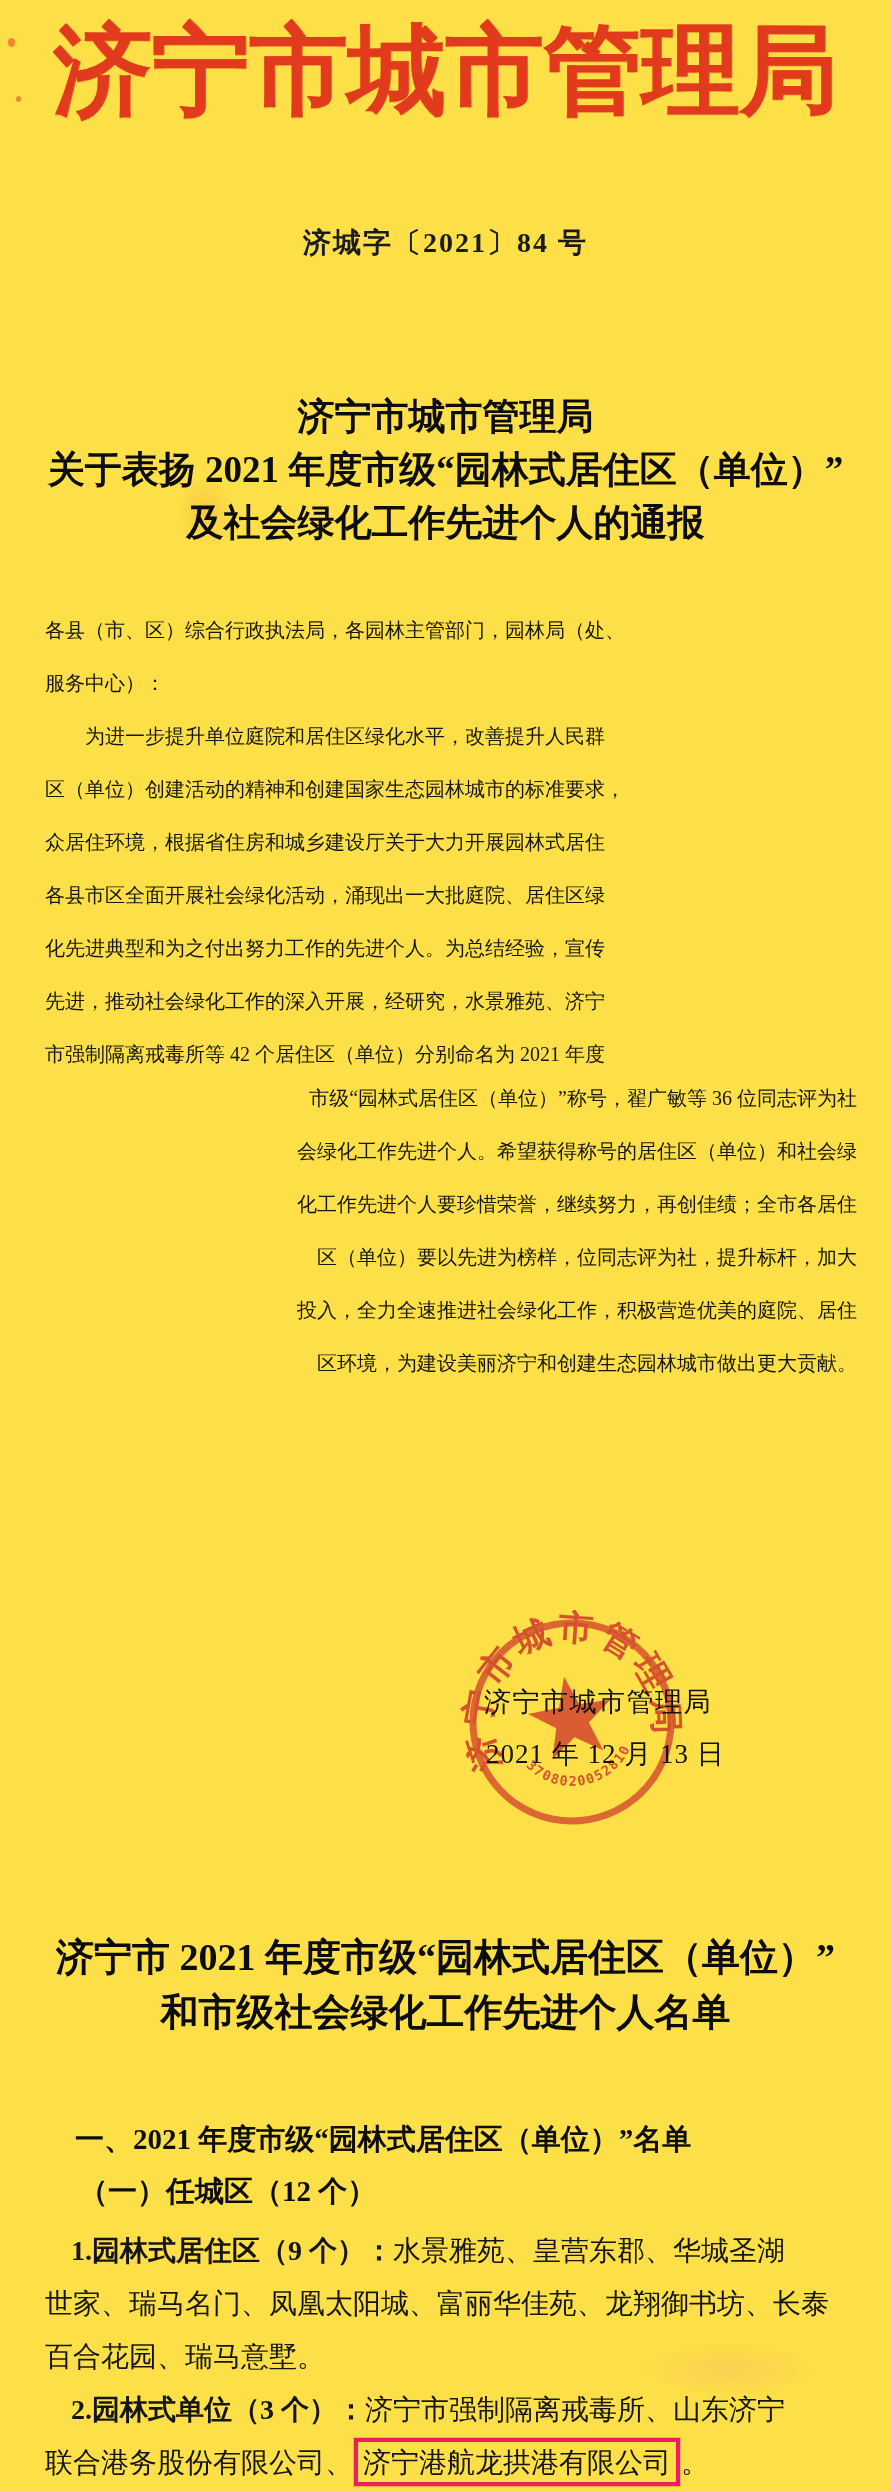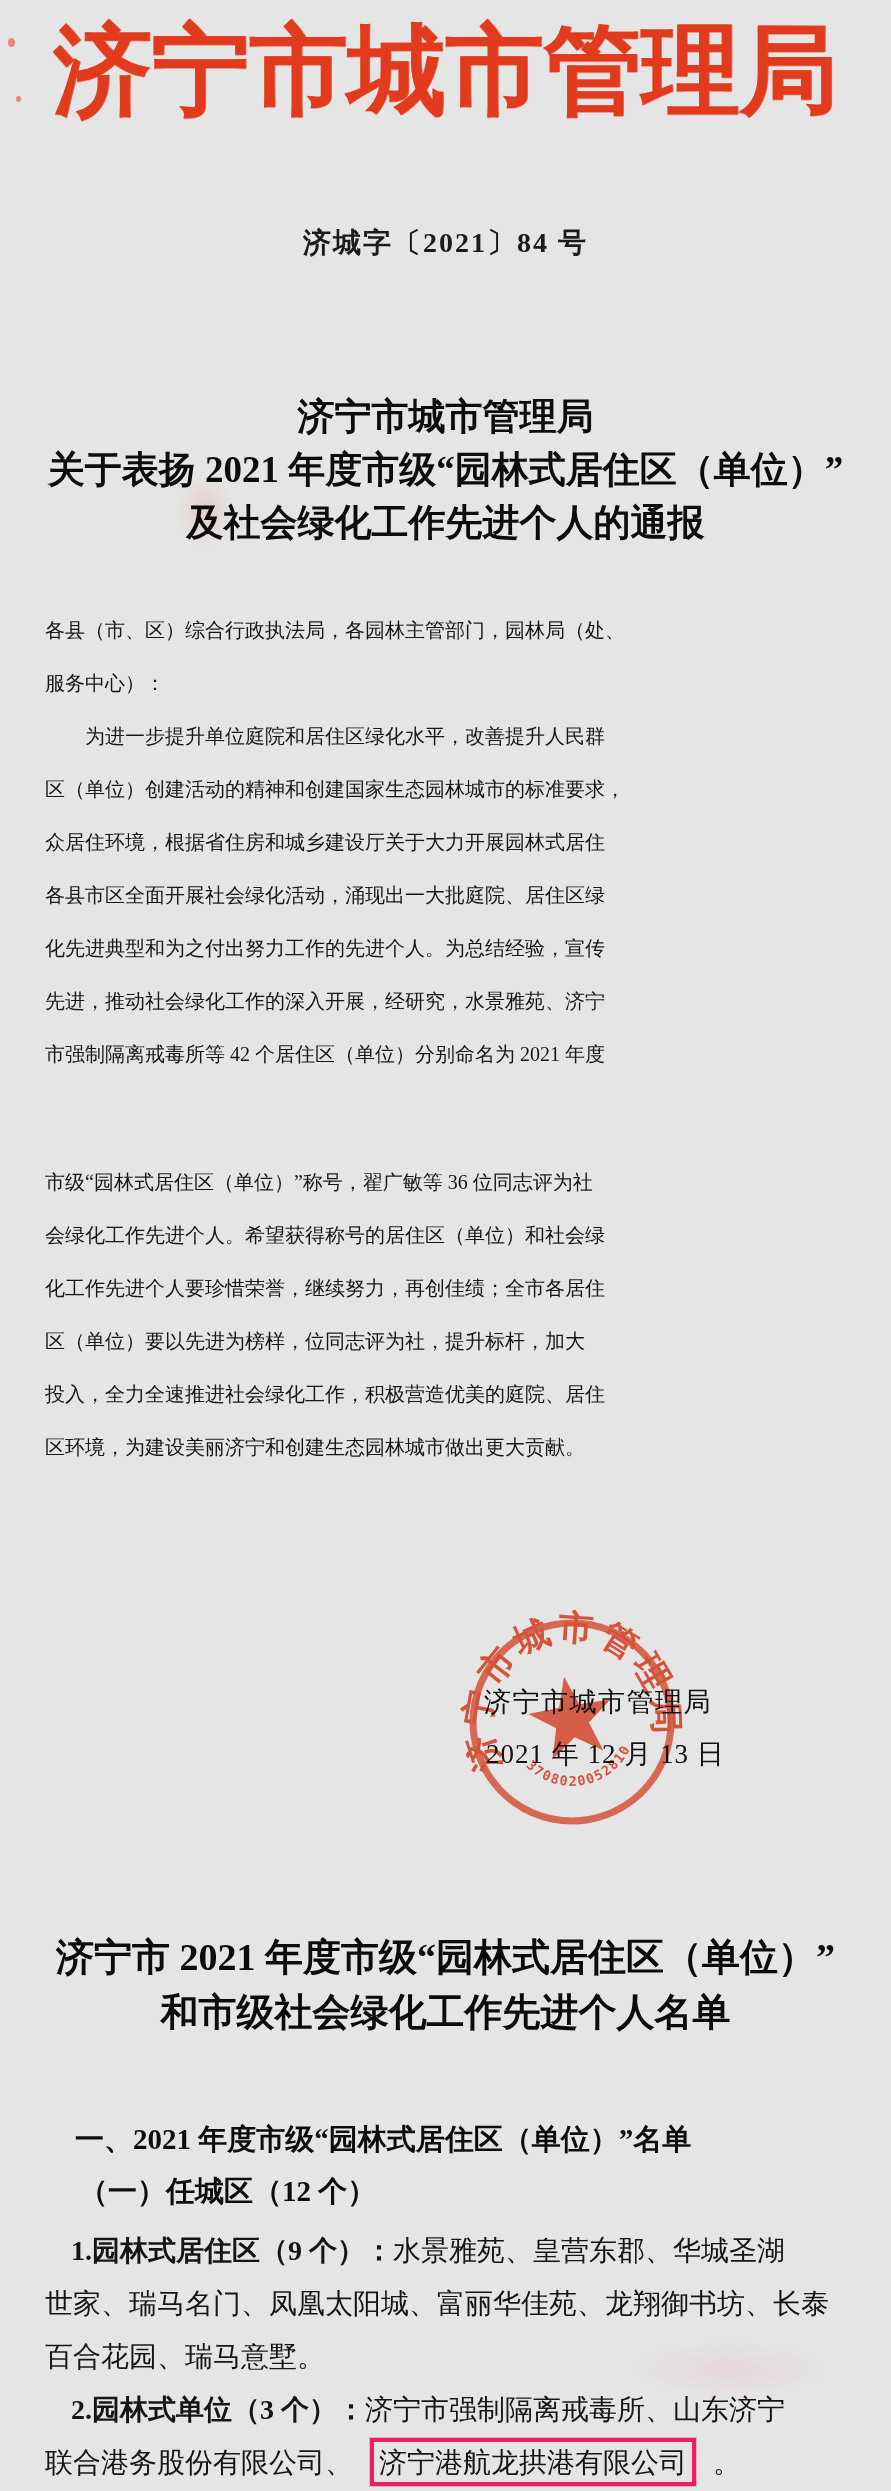--- a/index.html
+++ b/index.html
@@ -1,52 +1,52 @@
 <!DOCTYPE html>
 <html><head>
 <meta charset="utf-8">
 <style>
   html,body{margin:0;padding:0;background:#ffffff;}
   .page{
-    position:relative;width:891px;height:2491px;background:#e5e5e5;overflow:hidden;
+    position:relative;width:891px;height:2491px;background:#fde047;overflow:hidden;
     font-family:"Liberation Serif","DejaVu Serif",serif;color:#161616;
   }
   
   .red-head{
     position:absolute;top:6px;left:0;width:100%;text-align:center;
     font-size:98px;font-weight:900;color:#e23a1c;letter-spacing:0;
     text-shadow:1px 0 0 rgba(226,58,28,.75), 0 1px 0 rgba(226,58,28,.4);
     white-space:nowrap;
   }
   .doc-no{
     position:absolute;top:224px;left:0;width:100%;text-align:center;
     font-size:28px;letter-spacing:2px;color:#1b1b1b;font-weight:700;
   }
   .notice-title{position:absolute;top:390px;left:0;width:100%;text-align:center;}
   .notice-title .title-line{font-size:37px;line-height:53px;font-weight:900;color:#0d0d0d;white-space:nowrap;}
   .body{position:absolute;left:45px;width:812px;}
   .body .line{font-size:20px;line-height:53px;white-space:nowrap;}
   .blockA{top:604px;}
-  .blockB{top:1156px;}
+  .blockB{top:1072px;text-align:right;}
   .attach{position:absolute;left:45px;top:1474px;width:812px;font-size:28px;line-height:54px;font-weight:600;}
   .attach-l1{padding-left:56px;white-space:nowrap;}
   .attach-l2{padding-left:142px;white-space:nowrap;}
   .seal{position:absolute;left:462px;top:1612px;width:220px;height:220px;transform:rotate(-10deg);opacity:.93;z-index:1;}
   .signer{position:absolute;left:484px;top:1684px;font-size:27px;letter-spacing:1.5px;color:#111;z-index:3;white-space:nowrap;}
   .sign-date{position:absolute;left:486px;top:1736px;font-size:27px;letter-spacing:1px;color:#111;z-index:3;white-space:nowrap;}
   .roster-title{position:absolute;top:1930px;left:0;width:100%;text-align:center;z-index:2;}
   .roster-title .roster-title-line{font-size:38px;line-height:55px;font-weight:900;color:#0c0c0c;white-space:nowrap;}
   .sec-head{position:absolute;left:75px;top:2120px;font-size:29px;font-weight:800;color:#0d0d0d;white-space:nowrap;}
   .subsec-head{position:absolute;left:79px;top:2172px;font-size:29px;font-weight:800;color:#0d0d0d;white-space:nowrap;}
   .roster-body{position:absolute;left:45px;top:2224px;width:815px;z-index:2;}
   .roster-line{font-size:28px;line-height:53px;white-space:nowrap;color:#151515;}
   .indent{text-indent:26px;}
   .label-bold{font-weight:800;}
   .hl-box{
-    border:4px solid #ec1f63;padding:5px 5px 4px 5px;margin:0 17px;
+    border:4px solid #ec1f63;padding:5px 5px 4px 5px;margin:0 1px;
     box-shadow:0 0 0 1px rgba(236,31,99,.25);
   }
   
   .bleed{position:absolute;pointer-events:none;z-index:0;}
   .bleed1{left:165px;top:462px;width:80px;height:100px;background:radial-gradient(closest-side,rgba(226,80,50,.16),transparent 70%);filter:blur(2px);}
   .bleed2{left:598px;top:2332px;width:262px;height:74px;background:radial-gradient(closest-side,rgba(240,110,150,.14),transparent 72%);filter:blur(3px);}
   .speck{position:absolute;background:rgba(226,58,28,.55);border-radius:50%;z-index:0;}
   .speck1{left:8px;top:38px;width:7px;height:9px;}
   .speck2{left:16px;top:96px;width:5px;height:6px;}
   .seal-arc-text{font-size:35px;font-weight:700;letter-spacing:5px;fill:#d4482e;font-family:"Liberation Serif",serif;}

